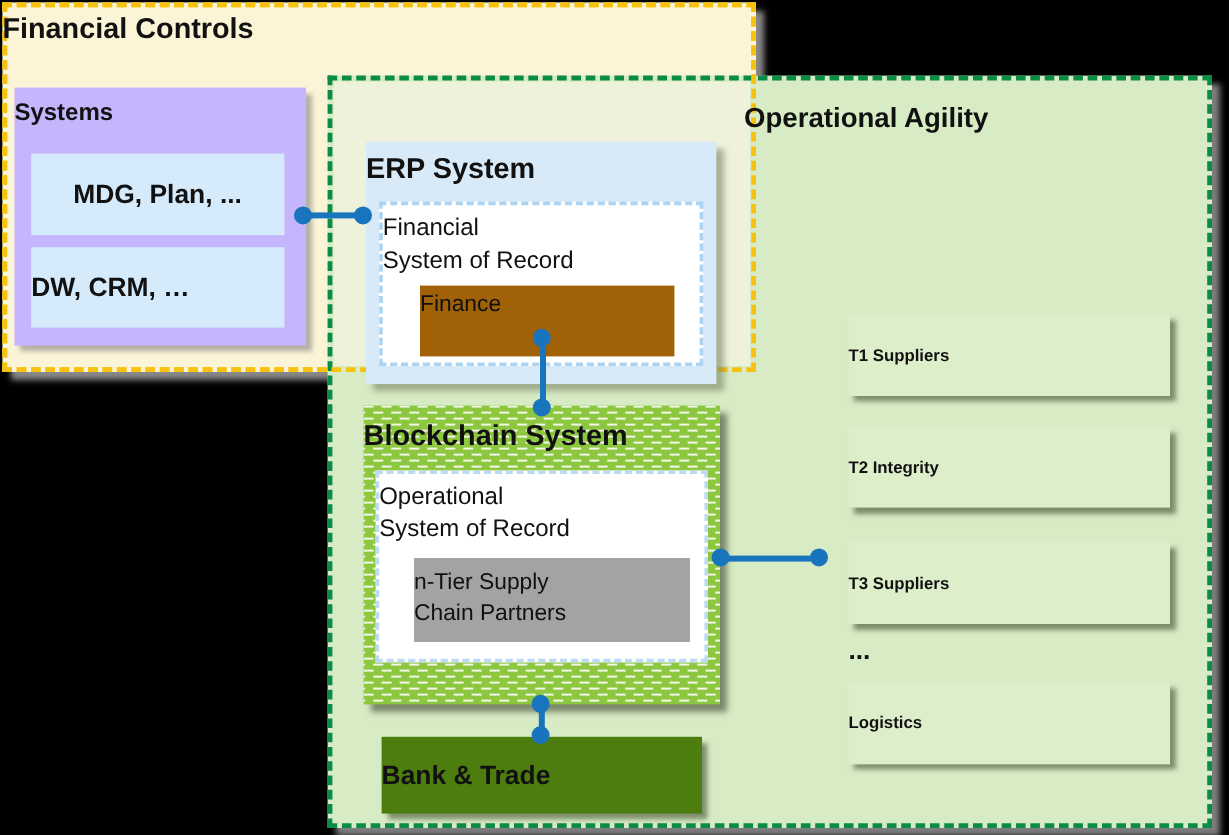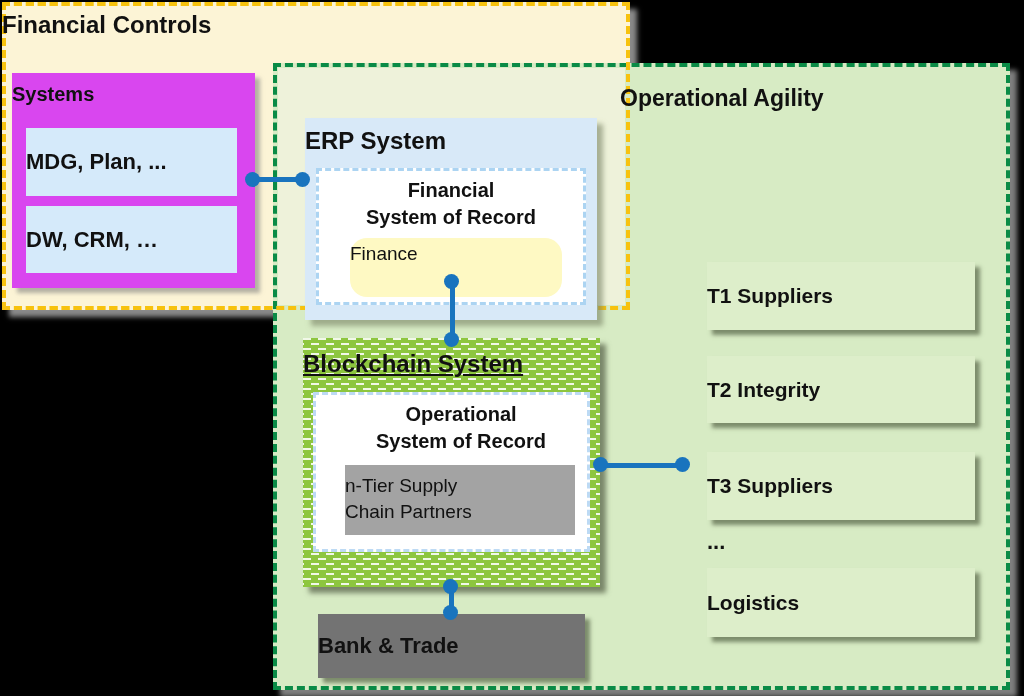--- a/index.html
+++ b/index.html
@@ -28,64 +28,64 @@
   #fc-overlay{
     left:2px;top:2px;width:628px;height:308px;
     background:transparent;border:4px dashed #F7C20E;
   }
 
   
   #fc-title{left:2px;top:11px;width:628px;font-size:24px;font-weight:bold;}
   #oa-title{left:620px;top:79px;width:376px;text-align:left;font-size:23px;font-weight:bold;line-height:38px;}
 
   
-  #systems-box{left:12px;top:73px;width:243px;height:215px;background:#d946ef;
+  #systems-box{left:12px;top:73px;width:243px;height:215px;background:#c4b5fd;
     box-shadow:5px 5px 4px rgba(120,120,120,.55);}
   #systems-title{left:0;top:10px;width:100%;font-size:20px;font-weight:bold;}
   .sys-chip{left:14px;width:211px;background:#D5EAFA;font-size:22px;font-weight:bold;}
-  #sys-chip-1{top:55px;height:68px;line-height:68px;}
+  #sys-chip-1{top:55px;height:68px;line-height:68px;padding-left:35px;}
   #sys-chip-2{top:133px;height:67px;line-height:67px;}
 
   
   #erp-box{left:305px;top:78px;width:292px;height:202px;background:#D8E9F8;
     box-shadow:6px 6px 5px rgba(120,130,100,.6);margin-top:40px;}
   #erp-title{left:0;top:9px;width:100%;font-size:24px;font-weight:bold;}
   #erp-inner{left:11px;top:50px;width:270px;height:137px;background:#fff;
     border:3px dashed #ACD4F2;}
-  .record-lines{margin-top:6px;font-size:20px;font-weight:bold;line-height:27px;text-align:center;}
-  #erp-chip{left:31px;top:67px;width:212px;height:59px;background:#fef9c3;
-    font-size:19px;line-height:26px;padding-top:3px;border-radius:17px;}
+  .record-lines{margin-top:6px;font-size:20px;font-weight:normal;line-height:27px;}
+  #erp-chip{left:31px;top:67px;width:212px;height:59px;background:#a16207;
+    font-size:19px;line-height:26px;padding-top:3px;}
 
   
   #bc-box{left:303px;top:338px;width:297px;height:249px;
     background-color:#8DC63F;
     background-image:
       conic-gradient(at 8px 2px, transparent 0 270deg, rgba(255,255,255,.88) 270deg),
       conic-gradient(at 8px 2px, transparent 0 270deg, rgba(255,255,255,.88) 270deg);
     background-size:15px 10px;
     background-position:0 0, 8px 5px;
     box-shadow:6px 6px 5px rgba(90,100,75,.75);}
-  #bc-title{left:0;top:12px;width:100%;font-size:24px;font-weight:bold;text-decoration:underline;}
+  #bc-title{left:0;top:12px;width:100%;font-size:24px;font-weight:bold;}
   #bc-inner{left:10px;top:54px;width:277px;height:160px;background:#fff;
-    border:3px dashed #BDDAF4;padding-left:19px;}
+    border:3px dashed #BDDAF4;}
   #bc-chip{left:29px;top:70px;width:230px;height:70px;background:#a3a3a3;
     font-size:19px;line-height:26px;padding-top:8px;}
 
   
   .green-card{left:707px;width:268px;background:#DDEECA;
     box-shadow:5px 5px 4px rgba(85,100,70,.7);
-    font-size:21px;font-weight:bold;}
+    font-size:14px;font-weight:bold;}
   #t1-card{top:262px;height:68px;line-height:68px;}
   #t2-card{top:356px;height:67px;line-height:67px;}
   #t3-card{top:452px;height:68px;line-height:68px;}
   #more-label{left:707px;top:527px;width:268px;height:30px;line-height:30px;
     font-size:22px;font-weight:bold;}
   #logistics-card{top:568px;height:69px;line-height:69px;}
   #bank-card{left:318px;top:614px;width:267px;height:64px;line-height:64px;
-    background:#737373;box-shadow:5px 5px 4px rgba(85,100,70,.7);
+    background:#4d7c0f;box-shadow:5px 5px 4px rgba(85,100,70,.7);
     font-size:22px;font-weight:bold;}
 
   
   .conn-line{background:#1974BE;}
   .conn-dot{width:15px;height:15px;border-radius:50%;background:#1974BE;}
   #conn-a-line{left:253px;top:177px;width:50px;height:5px;}
   #conn-a-dot1{left:245px;top:172px;}
   #conn-a-dot2{left:295px;top:172px;}
   #conn-b-line{left:450px;top:281px;width:5px;height:59px;}
   #conn-b-dot1{left:444px;top:274px;}

